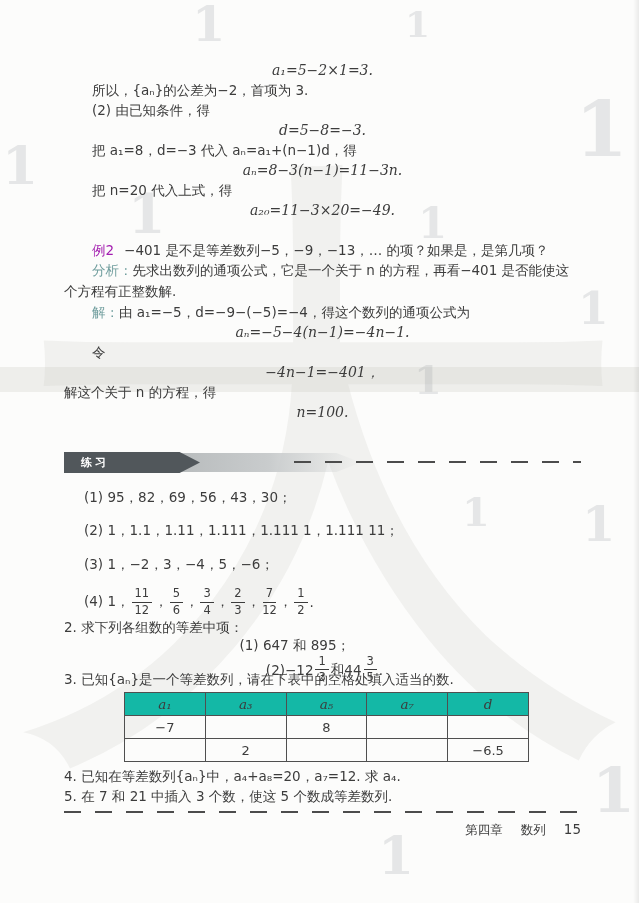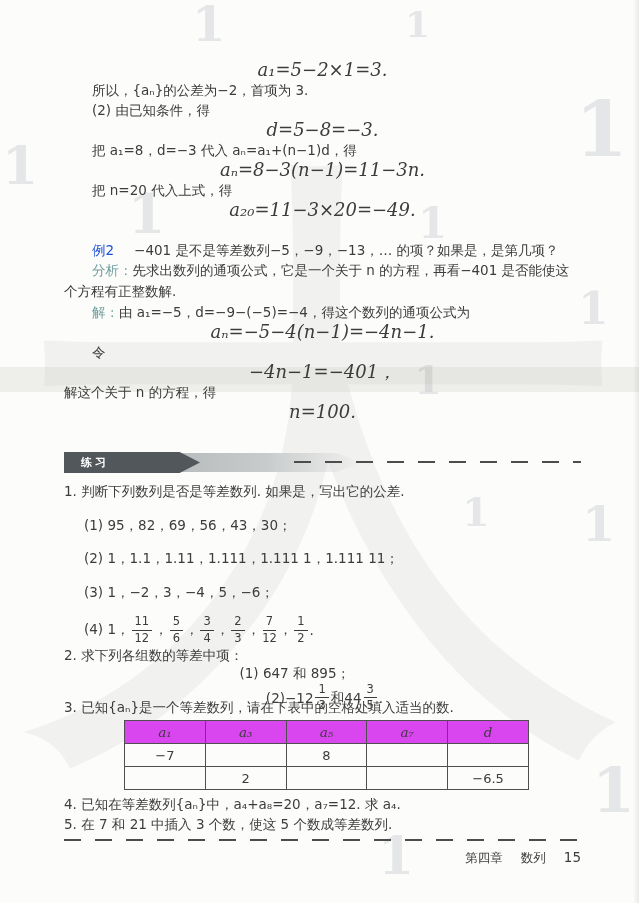--- a/index.html
+++ b/index.html
@@ -25,26 +25,26 @@
     position:absolute; z-index:0; left:0; top:367px; width:100%; height:25px;
     background:rgba(200,200,195,0.28);
   }
   .page-edge{position:absolute; z-index:1; right:0; top:0; width:6px; height:100%;
     background:linear-gradient(90deg,rgba(0,0,0,0),rgba(0,0,0,0.07));}
   
   .content{position:absolute; z-index:2; left:64px; top:60px; width:517px;}
   .t,.f{line-height:20px; min-height:20px; margin:0;}
   .ind{text-indent:28px;}
   .f{
-    text-align:center; font-style:italic; font-size:18px;
+    text-align:center; font-style:italic; font-size:14px;
     font-family:"DejaVu Serif","DejaVu Sans","Liberation Serif",serif;
   }
   .para{line-height:21px;}
   .gap20{margin-top:20px;}
-  .lbl{color:#1d4ed8; margin-right:20px;}
+  .lbl{color:#a21caf; margin-right:10px;}
   .lbl2{color:#6f9d9d;}
   
   .banner-row{position:relative; height:21px; margin-top:30px;}
   .arrow-light{
     position:absolute; left:92px; top:1px; width:205px; height:19px;
     background:linear-gradient(90deg,#b4b8b9 0%,#c9cccd 55%,rgba(222,223,224,0) 100%);
     clip-path:polygon(0 0,88% 0,100% 50%,88% 100%,0 100%);
   }
   .arrow-dark{
     position:absolute; left:0; top:0; width:136px; height:21px;
@@ -70,21 +70,21 @@
   .row2{margin-left:4px; height:32px; display:flex; align-items:center;flex-direction:column;}
   .row2 .cell1{display:inline-block; width:170px;}
   .mixed{display:inline-flex; align-items:center;}
   
   .ptable{border-collapse:collapse; margin:3px 0 0 60px; table-layout:fixed; width:405px;}
   .ptable td{
     border:1px solid #4f4f4f; height:22px; text-align:center;
     font-size:13px; padding:0;
   }
   .ptable .hrow td{
-    background:#d946ef; font-style:italic; font-size:13.5px;
+    background:#14b8a6; font-style:italic; font-size:13.5px;
     font-family:"DejaVu Serif","DejaVu Sans",serif;
   }
   .q4{margin-top:4px;}
   
   .footer{margin-top:8px; text-align:right; font-size:12.5px; color:#3c3c3c;}
   .footer span{margin-left:14px;}
   .footer .pn{font-size:13.5px;}
 </style>
 </head>
 <body>
@@ -134,21 +134,20 @@
     <div class="f">n=100.</div>
 
     <div class="banner-row">
       <div class="arrow-light"></div>
       <div class="arrow-dark">
         <span class="banner-label">练习</span>
       </div>
       <div class="dash dash-top"></div>
     </div>
 
-    <p class="q q1-first">1. 判断下列数列是否是等差数列. 如果是，写出它的公差.</p>
     <p class="qsub">(1) 95，82，69，56，43，30；</p>
     <p class="qsub">(2) 1，1.1，1.11，1.111，1.111 1，1.111 11；</p>
     <p class="qsub">(3) 1，−2，3，−4，5，−6；</p>
     <div class="fracline">
       <span>(4) 1，</span>
       <span class="fr">
           <span class="fn">11</span>
           <span class="fd">12</span>
         </span>
         <span>，</span>

